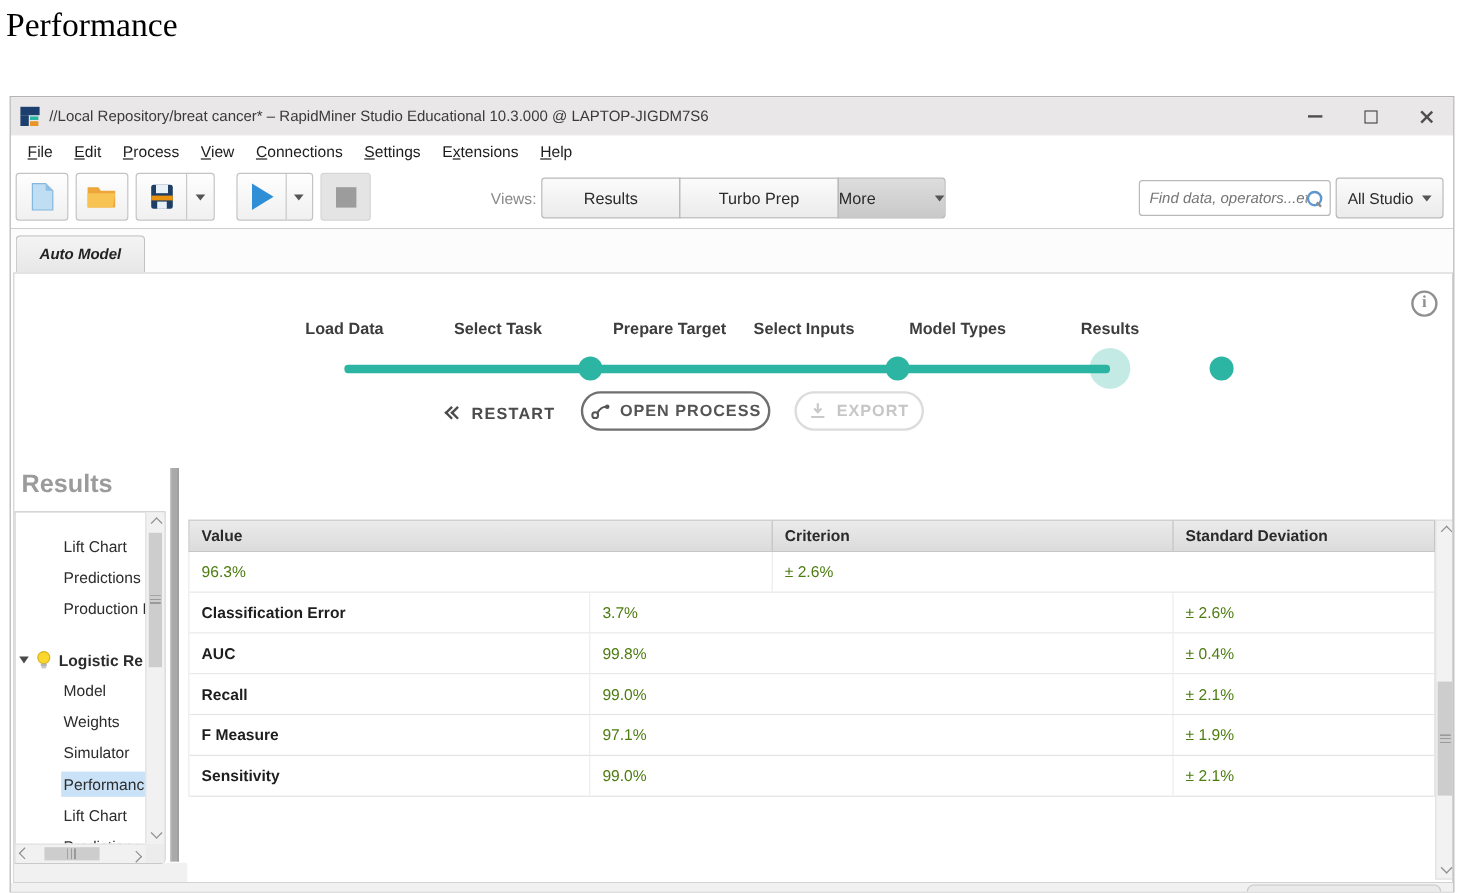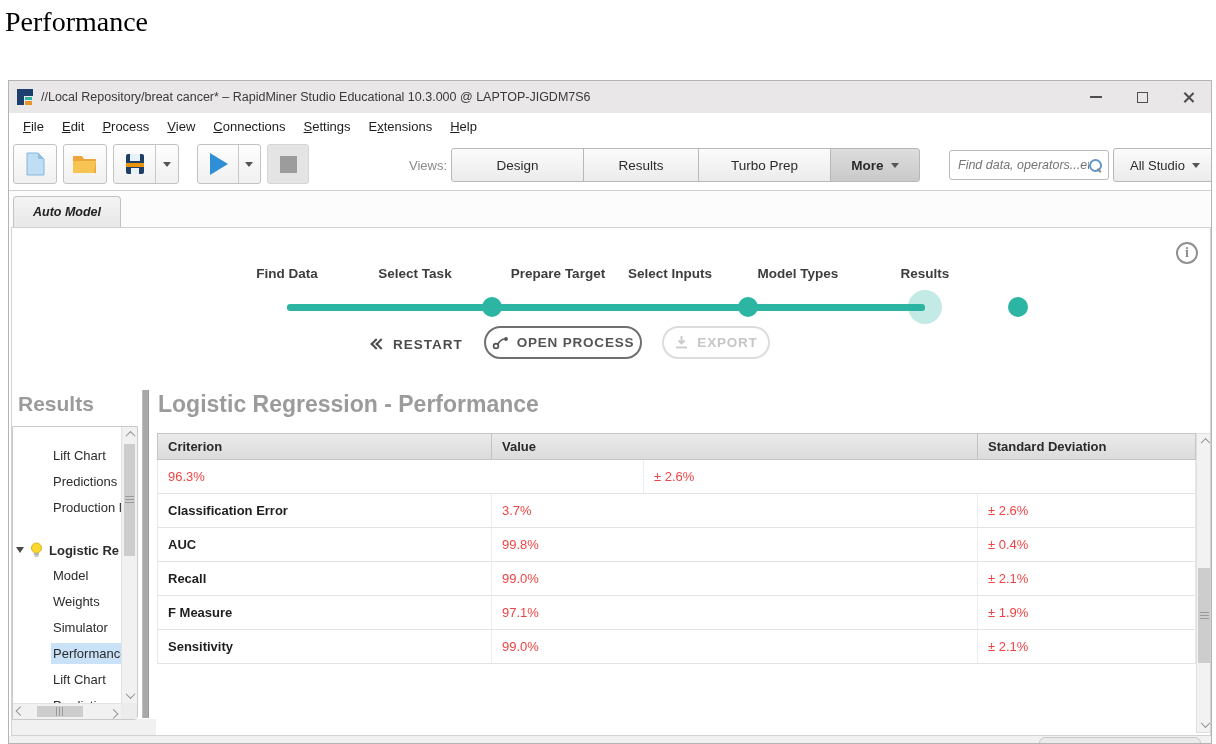--- a/index.html
+++ b/index.html
@@ -37,27 +37,27 @@
   .tbtn.split { padding:0; }
   .split-main { width:42px; height:100%; display:flex; align-items:center; justify-content:center; border-right:1px solid #c9c9c9; }
   .split-arrow { width:22px; height:100%; display:flex; align-items:center; justify-content:center; }
   .caret { width:0; height:0; border-left:4px solid transparent; border-right:4px solid transparent; border-top:5px solid #555; }
   .play-tri { width:0; height:0; border-top:11px solid transparent; border-bottom:11px solid transparent; border-left:18px solid #2f8fd6; margin-left:3px; }
   .stop-sq { width:17px; height:17px; background:#9c9c9c; }
   .views-label { position:absolute; left:400px; top:19px; font-size:13px; color:#8a8a8a; }
   .viewseg { position:absolute; left:442px; top:9px; height:34px; display:flex; }
   .vbtn { height:34px; border:1px solid #b8b8b8; background:linear-gradient(#fbfbfb,#ebebeb); font-size:13.5px; color:#2b2b2b; display:flex; align-items:center; justify-content:center; margin-left:-1px; }
   .vbtn:first-child { margin-left:0; border-radius:3px 0 0 3px; }
-  .vbtn.more { background:linear-gradient(#dddddd,#c9c9c9); font-weight:bold; border-radius:0 3px 3px 0; gap:7px; }
+  .vbtn.more { background:linear-gradient(#dddddd,#c9c9c9); font-weight:normal; border-radius:0 3px 3px 0; gap:7px;justify-content:space-between; }
   .search-box { position:absolute; left:940px; top:11px; width:160px; height:30px; border:1px solid #b9b9b9; border-radius:3px; background:#fff; display:flex; align-items:center; padding:0 6px 0 8px; }
   .search-box input { border:none; outline:none; flex:1; font-size:12.5px; font-style:italic; color:#6e6e6e; font-family:"Liberation Sans",sans-serif; min-width:0; background:transparent; }
   .mag { position:relative; width:13px; height:13px; flex:none; }
   .mag::before { content:''; position:absolute; left:0; top:0; width:9px; height:9px; border:2px solid #5f97cf; border-radius:50%; }
   .mag::after { content:''; position:absolute; left:9px; top:9px; width:5px; height:2px; background:#8a8a8a; transform:rotate(45deg); transform-origin:0 0; }
-  .scope-btn { position:absolute; left:1104px; top:9px; width:104px; height:34px; border:1px solid #b8b8b8; border-radius:3px; background:linear-gradient(#fbfbfb,#ebebeb); font-size:13px; color:#2b2b2b; display:flex; align-items:center; justify-content:center; gap:7px; }
+  .scope-btn { position:absolute; left:1104px; top:9px; width:90px; height:34px; border:1px solid #b8b8b8; border-radius:3px; background:linear-gradient(#fbfbfb,#ebebeb); font-size:13px; color:#2b2b2b; display:flex; align-items:center; justify-content:center; gap:7px; }
 
   .tabbar { position:absolute; left:0; top:110px; width:100%; height:36px; background:#fcfcfc; }
   .tab { position:absolute; left:4px; top:5px; width:108px; height:31px; background:linear-gradient(#f4f4f4,#e7e7e7); border:1px solid #c2c2c2; border-bottom:none; border-radius:4px 4px 0 0; display:flex; align-items:center; justify-content:center; font-size:12.5px; font-weight:bold; color:#222;font-style:italic; }
 
   
   .panel { position:absolute; left:2px; top:146px; width:1200px; height:509px; border:1px solid #d2d2d2; background:#fff; overflow:hidden; }
 
   .info-icon { position:absolute; right:12px; top:14px; width:22px; height:22px; border:2px solid #8f8f8f; border-radius:50%; display:flex; align-items:center; justify-content:center; font-family:"Liberation Serif",serif; font-size:14px; font-weight:bold; color:#8f8f8f; }
 
   .wizard { position:absolute; left:0; top:14px; width:100%; height:86px; }
@@ -116,21 +116,21 @@
   .splitter { position:absolute; left:130px; top:162px; width:7px; height:328px; background:#a9a9a9; border-left:1px solid #bdbdbd; border-right:1px solid #9a9a9a; }
 
   
   .ptable { position:absolute; left:145px; top:205px; width:1039px; height:299px; }
   .thead { display:flex; height:27px; background:linear-gradient(#ebebeb,#dbdbdb); border:1px solid #c6c6c6; }
   .th { display:flex; align-items:center; padding-left:10px; font-size:13px; font-weight:bold; color:#2a2a2a; border-right:1px solid #c3c3c3; }
   .th:last-child { border-right:none; }
   .c1 { width:334px; flex:none; } .c2 { width:486px; flex:none; } .c3 { flex:1; }
   .tbody { border-left:1px solid #e7e7e7; border-right:1px solid #e7e7e7; }
   .trow { display:flex; height:34px; border-bottom:1px solid #e3e3e3; background:#fff; }
-  .td { display:flex; align-items:center; padding-left:10px; font-size:13px; color:#ef4444; border-right:1px solid #ededed; }
+  .td { display:flex; align-items:center; padding-left:10px; font-size:13px; color:#4d7c0f; border-right:1px solid #ededed; }
   .td:last-child { border-right:none; }
   .td.crit { font-weight:bold; color:#1e1e1e; }
   .tscroll { position:absolute; left:1184px; top:205px; width:16px; height:300px; background:#f2f2f2; border:1px solid #e0e0e0; }
   .tscroll .vthumb { left:1px; width:12px; }
 
   .bottom-gray { position:absolute; left:0; top:491px; width:144px; height:18px; background:#f1f1f1; }
 
   .bottom-strip { position:absolute; left:0; top:655px; width:100%; height:9px; background:#f1f1f1; }
   .partial-btn { position:absolute; right:10px; top:656px; width:162px; height:16px; background:#eaeaea; border:1px solid #c8c8c8; border-radius:6px; }
 </style>
@@ -208,21 +208,20 @@
         <span class="split-arrow">
             <span class="caret"></span>
           </span>
       </div>
       <div class="tbtn" style="left:258px;width:42px;background:#e4e4e4;border-color:#d5d5d5;">
         <span class="stop-sq"></span>
       </div>
 
       <div class="views-label">Views:</div>
       <div class="viewseg">
-        <div class="vbtn" style="width:133px;">Design</div>
         <div class="vbtn" style="width:116px;">Results</div>
         <div class="vbtn" style="width:133px;">Turbo Prep</div>
         <div class="vbtn more" style="width:90px;">
           <span>More</span>
           <span class="caret"></span>
         </div>
       </div>
 
       <div class="search-box">
         <input type="text" placeholder="Find data, operators...etc" style="">
@@ -238,21 +237,21 @@
       <div class="tab">Auto Model</div>
     </div>
 
     <div class="panel">
 
       <div class="info-icon">i</div>
 
       <div class="wizard">
         <div class="wline"></div>
         <div class="wstep">
-          <div class="wlabel">Find Data</div>
+          <div class="wlabel">Load Data</div>
             <div class="wdot"></div>
         </div>
         <div class="wstep">
           <div class="wlabel">Select Task</div>
             <div class="wdot"></div>
         </div>
         <div class="wstep">
           <div class="wlabel">Prepare Target</div>
             <div class="wdot"></div>
         </div>
@@ -339,26 +338,25 @@
             </div>
           <div class="sb-btn right">
               <span class="sv r"></span>
             </div>
         </div>
         <div class="sb-corner"></div>
       </div>
 
       <div class="splitter"></div>
 
-      <div class="main-title">Logistic Regression - Performance</div>
 
       <div class="ptable">
         <div class="thead">
+          <div class="th c2">Value</div>
           <div class="th c1">Criterion</div>
-          <div class="th c2">Value</div>
           <div class="th c3">Standard Deviation</div>
         </div>
         <div class="tbody">
           <div class="trow">
             <div class="td c2">96.3%</div>
             <div class="td c3">± 2.6%</div>
           </div>
           <div class="trow">
             <div class="td crit c1">Classification Error</div>
             <div class="td c2">3.7%</div>

